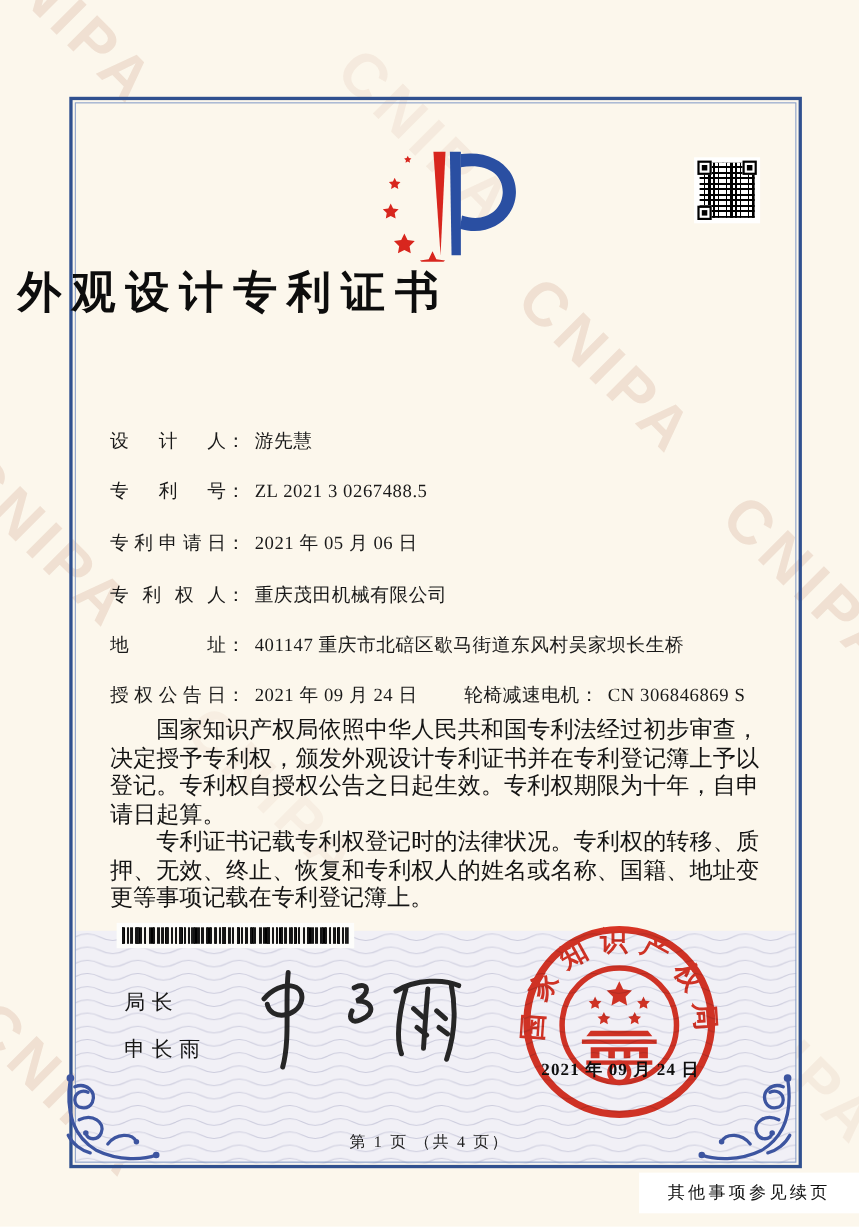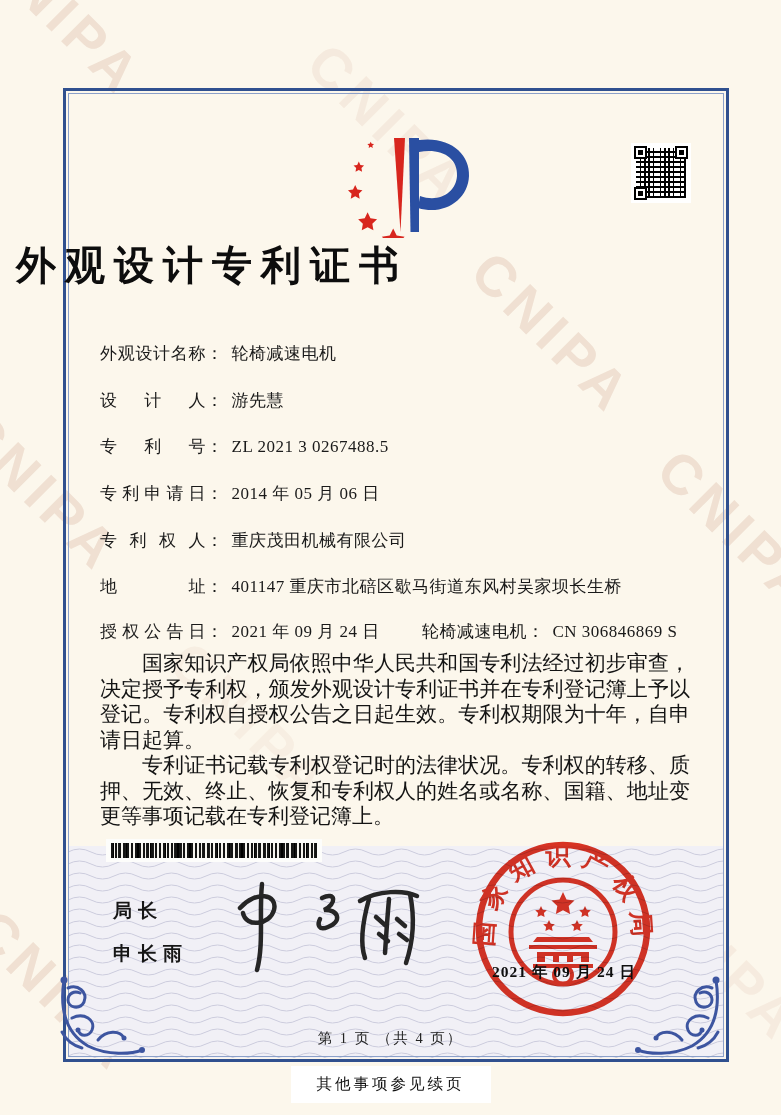--- a/index.html
+++ b/index.html
@@ -47,32 +47,32 @@
   .waves{position:absolute;left:68px;top:846px;}
   .barcode{position:absolute;left:106px;top:839px;padding:4px 5px;background:#fdfdfb;}
   .bars{width:206px;height:15px;
     background:
       repeating-linear-gradient(90deg,#141414 0 2px,transparent 2px 4px),
       repeating-linear-gradient(90deg,#1d1d1d 0 1px,transparent 1px 7px),
       repeating-linear-gradient(90deg,#000 0 3px,transparent 3px 13px),
       #f6f4ef;}
   .signer{position:absolute;left:113px;top:898px;
     font-family:"Liberation Sans","DejaVu Sans",sans-serif;
-    font-size:19px;letter-spacing:6px;color:#161616;font-weight:bold;}
+    font-size:19px;letter-spacing:6px;color:#161616;}
   .signer div{margin-bottom:17px;}
   .signature{position:absolute;left:222px;top:868px;}
   .seal{position:absolute;left:468px;top:840px;opacity:.95;mix-blend-mode:multiply;}
   .seal-date{position:absolute;left:476px;top:962px;width:176px;text-align:center;
     font-size:15.5px;letter-spacing:1px;color:#0e0e0e;font-weight:bold;}
   .footer-page{position:absolute;left:0;top:1029px;width:100%;text-align:center;
     font-size:14.5px;letter-spacing:2px;color:#222;}
   .flourish{position:absolute;top:966px;}
   .flourish.left{left:54px;}
   .flourish.right{left:634px;transform:scaleX(-1);}
-  .cont-note{position:absolute;left:0;top:1066px;width:100%;text-align:center;}
+  .cont-note{position:absolute;left:0;top:1066px;width:100%;text-align:right;}
   .cont-note span{display:inline-block;background:#fff;padding:8px 26px;
     font-size:15.5px;letter-spacing:3px;color:#111;}
 </style>
 </head>
 <body>
 
 <div class="page">
 
   <div class="wm" style="left:-38px;top:-18px;">CNIPA</div>
   <div class="wm" style="left:288px;top:92px;opacity:.55;">CNIPA</div>
@@ -115,31 +115,28 @@
 
   <div class="qr">
     <div class="qr-mods"></div>
     <div class="qr-f tl"></div>
     <div class="qr-f tr"></div>
     <div class="qr-f bl"></div>
   </div>
 
   <div class="title">外观设计专利证书</div>
 
-  <div class="frow" style="top:342px;">
-    <span class="flabel">外观设计名称</span><span class="fcolon">：</span><span>轮椅减速电机</span>
-  </div>
   <div class="frow" style="top:389px;">
     <span class="flabel">设计人</span><span class="fcolon">：</span><span>游先慧</span>
   </div>
   <div class="frow" style="top:435px;">
     <span class="flabel">专利号</span><span class="fcolon">：</span><span>ZL 2021 3 0267488.5</span>
   </div>
   <div class="frow" style="top:482px;">
-    <span class="flabel">专利申请日</span><span class="fcolon">：</span><span>2014 年 05 月 06 日</span>
+    <span class="flabel">专利申请日</span><span class="fcolon">：</span><span>2021 年 05 月 06 日</span>
   </div>
   <div class="frow" style="top:529px;">
     <span class="flabel">专利权人</span><span class="fcolon">：</span><span>重庆茂田机械有限公司</span>
   </div>
   <div class="frow" style="top:575px;">
     <span class="flabel">地址</span><span class="fcolon">：</span><span>401147 重庆市北碚区歇马街道东风村吴家坝长生桥</span>
   </div>
   <div class="frow" style="top:620px;width:590px;">
     <span class="flabel">授权公告日</span><span class="fcolon">：</span><span>2021 年 09 月 24 日</span>
     <span class="grant-no"><span>轮椅减速电机</span><span class="fcolon">：</span><span>CN 306846869 S</span></span>

